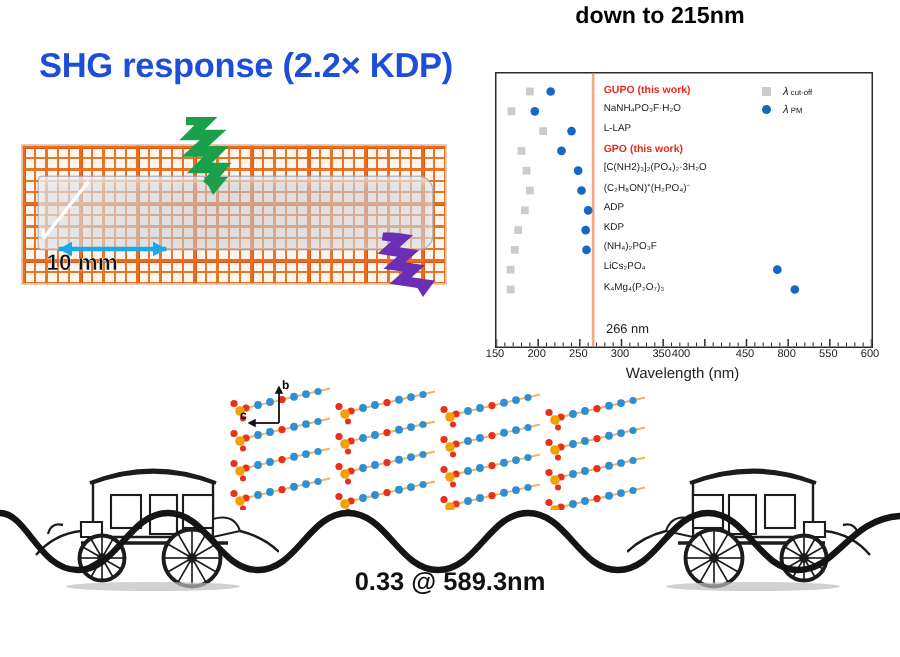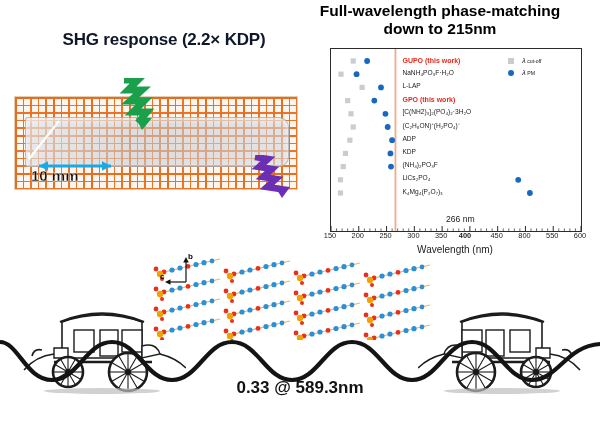--- a/index.html
+++ b/index.html
@@ -8,21 +8,21 @@
     background:#ffffff;
     font-family:"Liberation Sans", sans-serif;
     position:relative;
     overflow:hidden;
   }
   .abs{position:absolute;}
 
   
   #shg-title{
     left:14px; top:30px; width:300px;
-    font-size:17px; font-weight:bold; color:#0f172a;
+    font-size:23px; font-weight:bold; color:#1d4ed8;
     text-align:center; letter-spacing:-0.2px;
   }
   #crystal-photo{
     left:14px; top:96px; width:282px; height:92px;
     background:
       repeating-linear-gradient(to right, rgba(232,110,30,.95) 0 1.6px, rgba(0,0,0,0) 1.6px 7.6px),
       repeating-linear-gradient(to bottom, rgba(232,110,30,.95) 0 1.6px, rgba(0,0,0,0) 1.6px 7.6px),
       repeating-linear-gradient(to right, rgba(223,85,15,1) 0 2.2px, rgba(0,0,0,0) 2.2px 38px),
       repeating-linear-gradient(to bottom, rgba(223,85,15,1) 0 2.2px, rgba(0,0,0,0) 2.2px 38px),
       #fdf6ef;
@@ -70,21 +70,21 @@
   }
   .row-label{
     position:absolute; font-size:6.6px; color:#1a1a1a;
     white-space:nowrap; line-height:1;
   }
   .row-label.hl{ color:#e8291c; font-weight:bold; font-size:7px;}
   .legend-txt{position:absolute;font-size:7.6px;color:#1a1a1a;font-style:italic;}
   .legend-sub{font-size:5.2px;font-style:normal;}
   #tag266{
     position:absolute; left:404px; top:214px;
-    font-size:8.6px;color:#1a1a1a;margin-left:42px;
+    font-size:8.6px;color:#1a1a1a;
   }
 
   
   #struct-wrap{ left:150px; top:250px; width:300px; height:90px; }
   #axis-bc{ left:160px; top:252px; width:44px;height:34px;}
   #carriage-left{ left:18px; top:288px; width:168px;height:108px;}
   #carriage-right{ left:418px; top:288px; width:168px;height:108px;}
   #sine-wave{ left:0px; top:330px; width:600px; height:58px;}
   #bottom-title{
     left:60px; top:378px; width:480px;
@@ -115,21 +115,20 @@
   <path d="M6 2 L20 2 L10 12 L24 12 L12 23 L26 23 L15 34 L29 34 L20 45" stroke="#1aa04a" stroke-width="7" fill="none" stroke-linejoin="miter"></path>
   <path d="M18 40 L34 40 L24 52 Z" fill="#1aa04a"></path>
 </svg>
 
 <svg class="abs" id="wave-out" width="50" height="44" viewBox="0 0 50 44">
   <path d="M3 2 L16 4 L7 12 L20 14 L11 22 L24 24 L15 32 L28 34" stroke="#6a2fb5" stroke-width="6.5" fill="none"></path>
   <path d="M22 30 L38 32 L30 43 Z" fill="#6a2fb5"></path>
 </svg>
 
 <div class="abs" id="chart-title">
-  <div>Full-wavelength phase-matching</div>
   <div>down to 215nm</div>
 </div>
 
 <div class="abs" id="chart-frame">
   <svg id="chart-plot" viewBox="0 0 250 182" preserveAspectRatio="none">
       <line x1="64.44444444444444" y1="0" x2="64.44444444444444" y2="182" stroke="#f2a987" stroke-width="1.8"></line>
       <defs>
         <linearGradient id="g0" x1="0" y1="0" x2="1" y2="0">
           <stop offset="0%" stop-color="#c9cdd2"></stop>
           <stop offset="100%" stop-color="#1668c1"></stop>
@@ -278,21 +277,21 @@
 </div>
 
 <div class="abs" id="tag266">266 nm</div>
 
 <div class="abs" id="xaxis-labels">
     <span style="left: 0px;">150</span>
     <span style="left: 27.7778px;">200</span>
     <span style="left: 55.5556px;">250</span>
     <span style="left: 83.3333px;">300</span>
     <span style="left: 111.111px;">350</span>
-    <span style="left: 135px; font-weight: bold;">400</span>
+    <span style="left: 124px;">400</span>
     <span style="left: 166.667px;">450</span>
     <span style="left: 194.444px;">800</span>
     <span style="left: 222.222px;">550</span>
     <span style="left: 250px;">600</span>
   </div>
 <div class="abs" id="xaxis-title">Wavelength (nm)</div>
 
 <svg class="abs" id="struct-wrap" viewBox="0 0 300 90">
     <g>
       <path d="M14 22 L70 9" stroke="#f3b45c" stroke-width="1.2" fill="none"></path>

